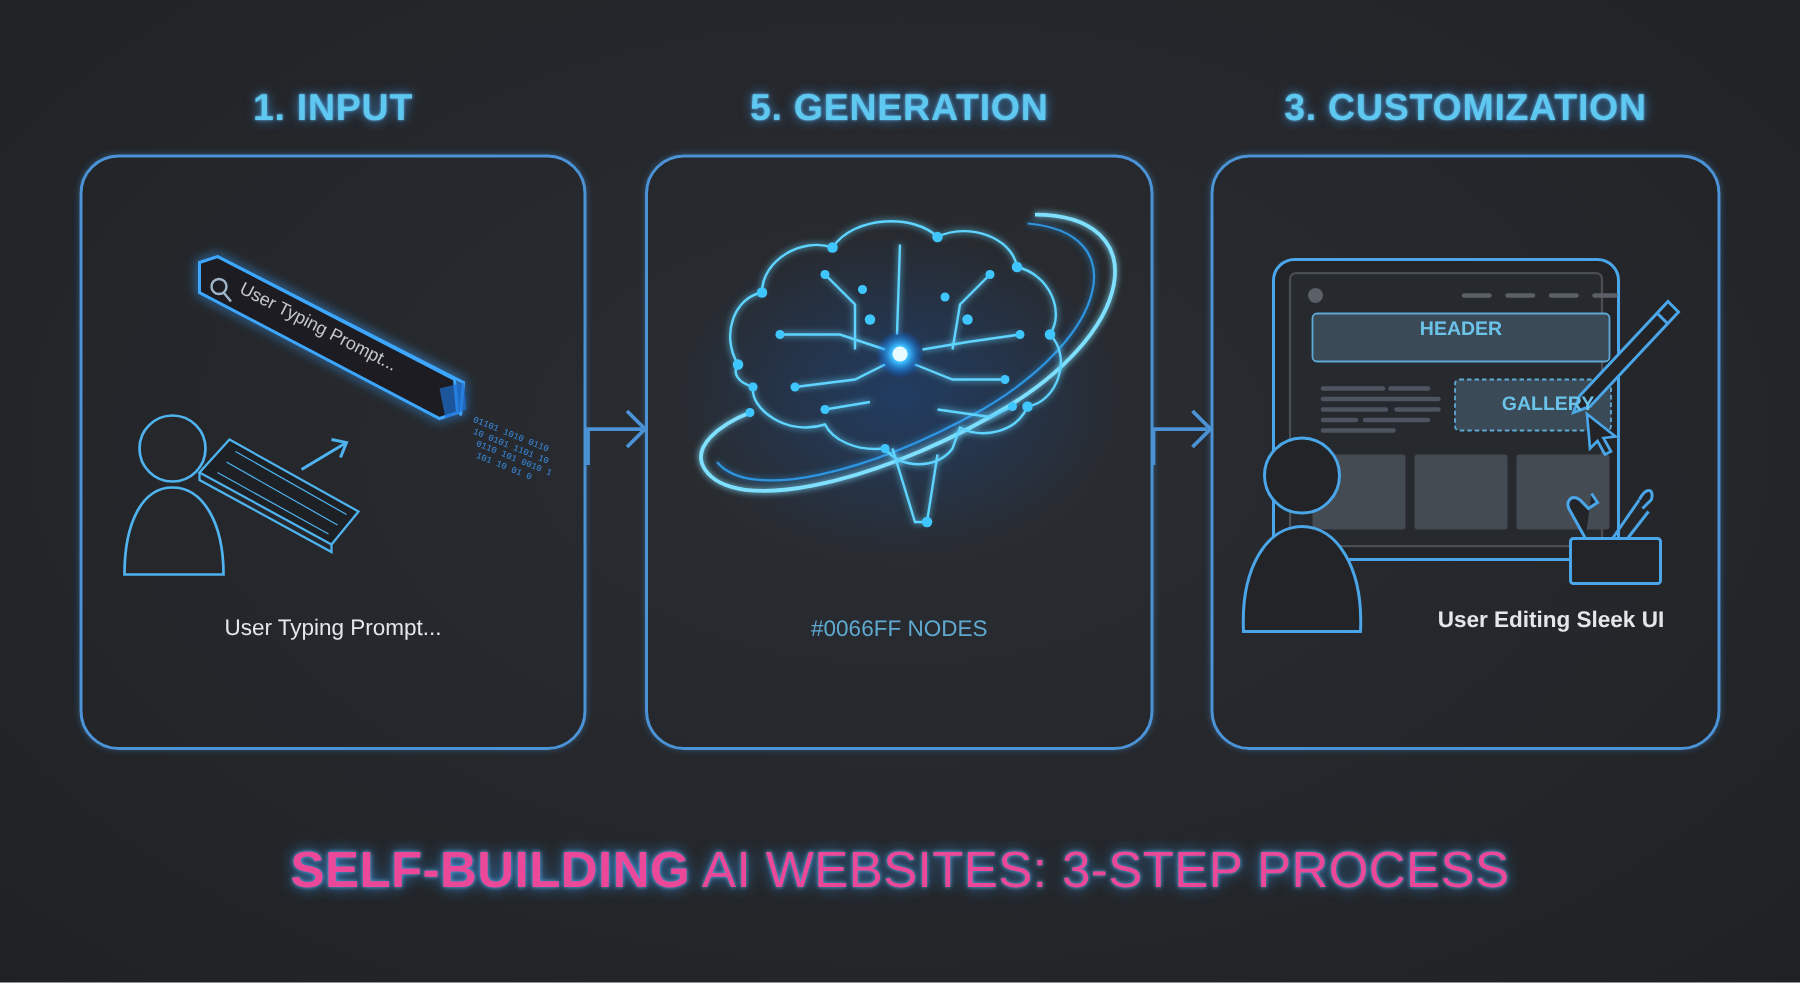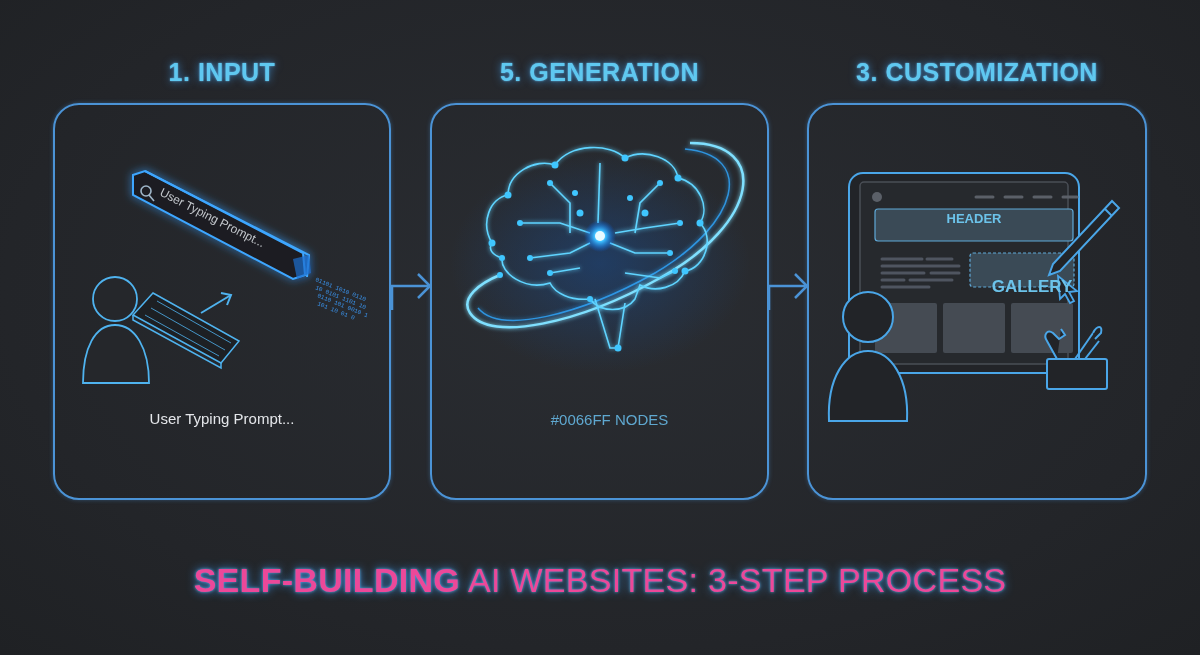--- a/index.html
+++ b/index.html
@@ -143,21 +143,21 @@
         <circle cx="200" cy="95" r="3"></circle>
         <circle cx="150" cy="110" r="3.5"></circle>
         <circle cx="215" cy="110" r="3.5"></circle>
       <circle cx="188" cy="245" r="3.5"></circle>
         <circle cx="70" cy="172" r="3"></circle>
         <circle cx="160" cy="196" r="3"></circle>
     </g>
     <circle cx="170" cy="133" r="16" fill="url(#core)"></circle>
     <circle cx="170" cy="133" r="5" fill="#e8fbff"></circle>
   </svg>
-  <div class="caption" style="top:306px;color:#5fa8d0;font-size:15px;margin-left:10px;">#0066FF NODES</div>
+  <div class="caption" style="top:306px;color:#5fa8d0;font-size:15px;">#0066FF NODES</div>
 </div>
 
 <svg class="arrow" style="left:769px;top:274px;" viewBox="0 0 44 44">
   <path d="M0 36 L0 12 L36 12" fill="none" stroke="#4b93d6" stroke-width="2.5"></path>
   <polyline points="26,0 38,12 26,24" fill="none" stroke="#4b93d6" stroke-width="2.5"></polyline>
 </svg>
 
 <div class="panel" style="left:807px;width:340px;font-weight:bold;">
   <svg width="340" height="397" viewBox="0 0 340 397" style="position:absolute;left:-2px;top:-2px;">
 
@@ -206,18 +206,19 @@
 
     <g stroke="#4aa6e8" stroke-width="2" fill="#222428">
       <rect x="240" y="256" width="60" height="30" rx="2"></rect>
       <path d="M250 256 L240 238 C236 232 240 226 246 230 L252 236 L258 232 L254 226"></path>
       <path d="M268 256 L286 230"></path>
         <path d="M286 230 C290 222 296 222 294 230 L288 236"></path>
       <line x1="278" y1="256" x2="292" y2="238"></line>
     </g>
   </svg>
   <div style="position:absolute;left:66px;top:106px;width:198px;text-align:center;font-size:13px;color:#6cc3ea;">HEADER</div>
-  <div style="position:absolute;left:161px;top:172px;width:124px;text-align:center;font-size:17px;color:#6cc3ea;">GALLERY</div>
+  <div style="position:absolute;left:161px;top:156px;width:124px;text-align:center;font-size:13px;color:#6cc3ea;">GALLERY</div>
+  <div class="caption" style="top:300px;left:110px;width:230px;">User Editing Sleek UI</div>
 </div>
 
 <div class="footer-title">
   <b>SELF-BUILDING</b><span class="rest" style="white-space:pre;"> AI WEBSITES: 3-STEP PROCESS</span>
 </div>
 
 </body></html>

